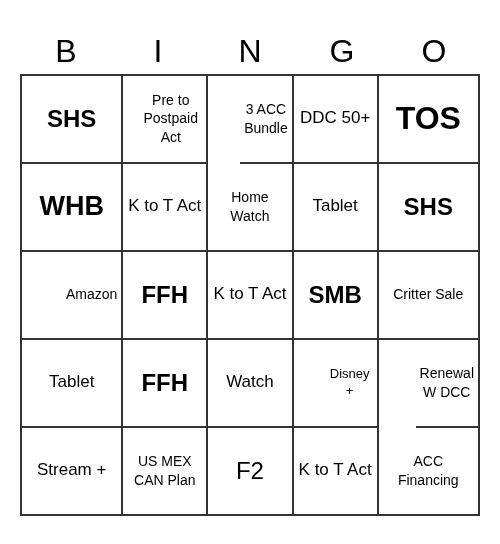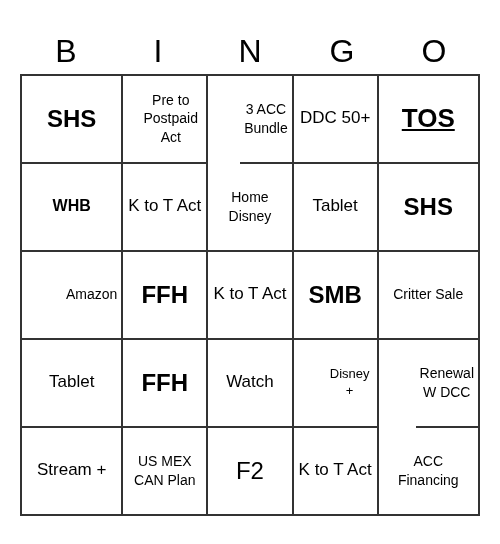--- a/index.html
+++ b/index.html
@@ -66,24 +66,24 @@
       <div class="bingo-header-cell">I</div>
       <div class="bingo-header-cell">N</div>
       <div class="bingo-header-cell">G</div>
       <div class="bingo-header-cell">O</div>
     </div>
   <div class="bingo-grid">
   <div class="bingo-cell" style="font-size: 24px; font-weight: bold;">SHS</div>
       <div class="bingo-cell" style="font-size: 14px; padding-left: 16px;">Pre to Postpaid Act</div>
       <div class="bingo-cell" style="font-size: 14px; margin-left: 32px;">3 ACC Bundle</div>
       <div class="bingo-cell" style="font-size: 17px;">DDC 50+</div>
-      <div class="bingo-cell" style="font-size: 26px; font-weight: bold; text-decoration: underline;">TOS</div>
-      <div class="bingo-cell" style="font-size: 16px; font-weight: bold;">WHB</div>
+      <div class="bingo-cell" style="font-size: 32px; font-weight: bold;">TOS</div>
+      <div class="bingo-cell" style="font-size: 27px; font-weight: bold;">WHB</div>
       <div class="bingo-cell" style="font-size: 17px;">K to T Act</div>
-      <div class="bingo-cell" style="font-size: 14px;">Home Disney</div>
+      <div class="bingo-cell" style="font-size: 14px;">Home Watch</div>
       <div class="bingo-cell" style="font-size: 17px;">Tablet</div>
       <div class="bingo-cell" style="font-size: 24px; font-weight: bold;">SHS</div>
       <div class="bingo-cell" style="font-size: 14px; padding-left: 44px;">Amazon</div>
       <div class="bingo-cell" style="font-size: 24px; font-weight: bold;">FFH</div>
       <div class="bingo-cell" style="font-size: 17px;">K to T Act</div>
       <div class="bingo-cell" style="font-size: 24px; font-weight: bold;">SMB</div>
       <div class="bingo-cell" style="font-size: 14px;">Critter Sale</div>
       <div class="bingo-cell" style="font-size: 17px;">Tablet</div>
       <div class="bingo-cell" style="font-size: 24px; font-weight: bold;">FFH</div>
       <div class="bingo-cell" style="font-size: 17px;">Watch</div>

